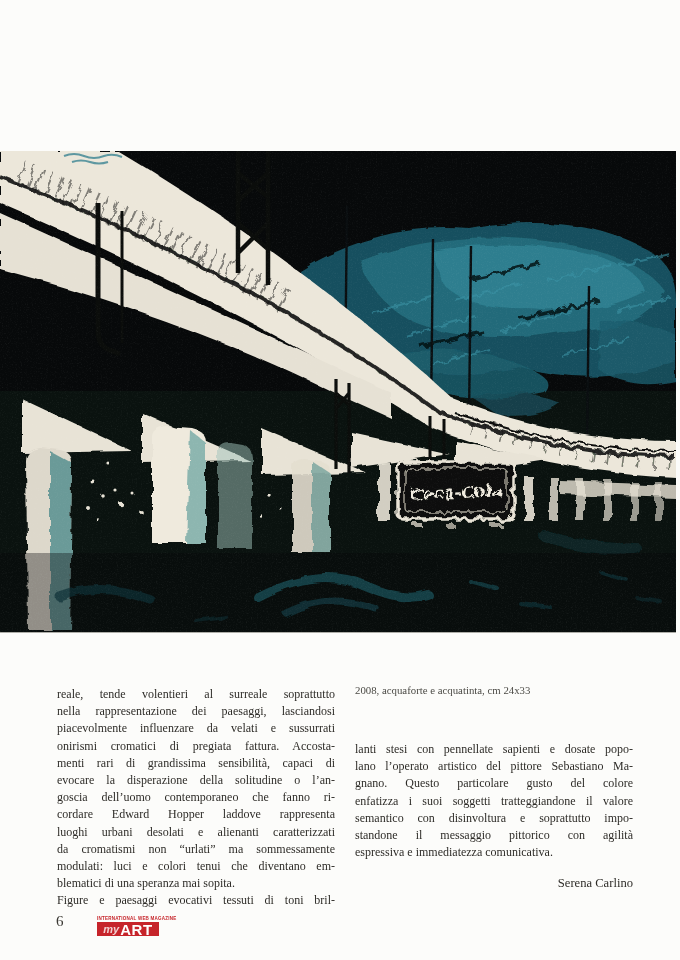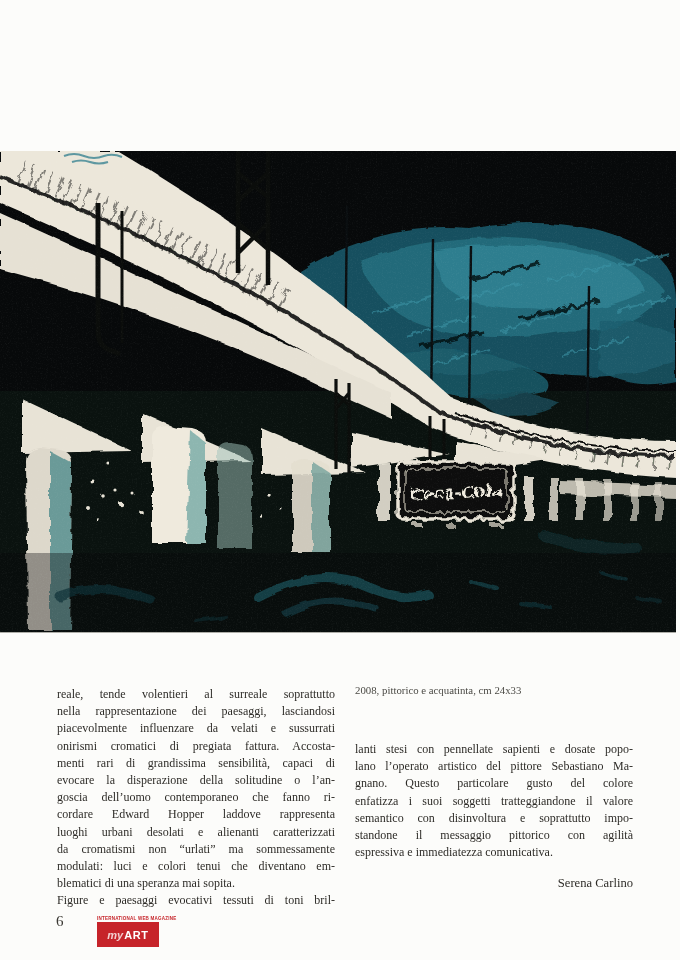--- a/index.html
+++ b/index.html
@@ -25,25 +25,25 @@
   .jline { text-align:justify; text-align-last:justify; white-space:nowrap; }
   .jline.ragged { text-align-last:left; }
   .signature { text-align:right; margin-top:14px; font-size:12.6px; }
   
   .page-number { position:absolute; left:56px; top:913px; font-size:15px; color:#3a3833; }
   .logo { position:absolute; left:97px; top:914px; width:64px;
     font-family:"Liberation Sans", sans-serif; }
   .logo-tagline { font-size:6.3px; font-weight:700; color:#c6242a;
     letter-spacing:.3px; white-space:nowrap;
     transform:scale(.72); transform-origin:left bottom; }
-  .logo-box { margin-top:1px; background:#c6242a; height:25px; width:62px;
+  .logo-box { margin-top:1px; background:#c6242a; height:14px; width:62px;
     display:flex; align-items:center; justify-content:center; }
   .logo-my  { color:#ffffff; opacity:.78; font-style:italic; font-weight:700;
     font-size:11px; margin-right:1px; }
-  .logo-art { color:#ffffff; font-weight:800; font-size:11px; letter-spacing:.6px; }
+  .logo-art { color:#ffffff; font-weight:800; font-size:15px; letter-spacing:.6px; }
 </style>
 </head>
 <body>
 
 <div class="page">
 
   <div class="artwork">
     <svg viewBox="0 0 676 481" preserveAspectRatio="none">
       <defs>
         <filter id="rough" x="-10%" y="-10%" width="120%" height="120%">
@@ -183,21 +183,21 @@
         <path d="M196,470 l30,-4" stroke="#123f47" stroke-width="4" opacity=".6"></path>
         <path d="M545,385 q40,14 90,12" stroke="#123a40" stroke-width="12" opacity=".45"></path>
       </g>
 
       <rect y="402" width="676" height="79" fill="#05070a" opacity=".35"></rect>
       <rect width="676" height="481" fill="#ffffff" filter="url(#grain)" opacity=".12"></rect>
     </svg>
   </div>
 
   <div class="caption">
-    <div class="cap-details">2008, pittorico e acquatinta, cm 24x33</div>
+    <div class="cap-details">2008, acquaforte e acquatinta, cm 24x33</div>
   </div>
 
   <div class="col col-left">
       <div class="jline">reale, tende volentieri al surreale soprattutto</div>
       <div class="jline">nella rappresentazione dei paesaggi, lasciandosi</div>
       <div class="jline">piacevolmente influenzare da velati e sussurrati</div>
       <div class="jline">onirismi cromatici di pregiata fattura. Accosta-</div>
       <div class="jline">menti rari di grandissima sensibilità, capaci di</div>
       <div class="jline">evocare la disperazione della solitudine o l’an-</div>
       <div class="jline">goscia dell’uomo contemporaneo che fanno ri-</div>

